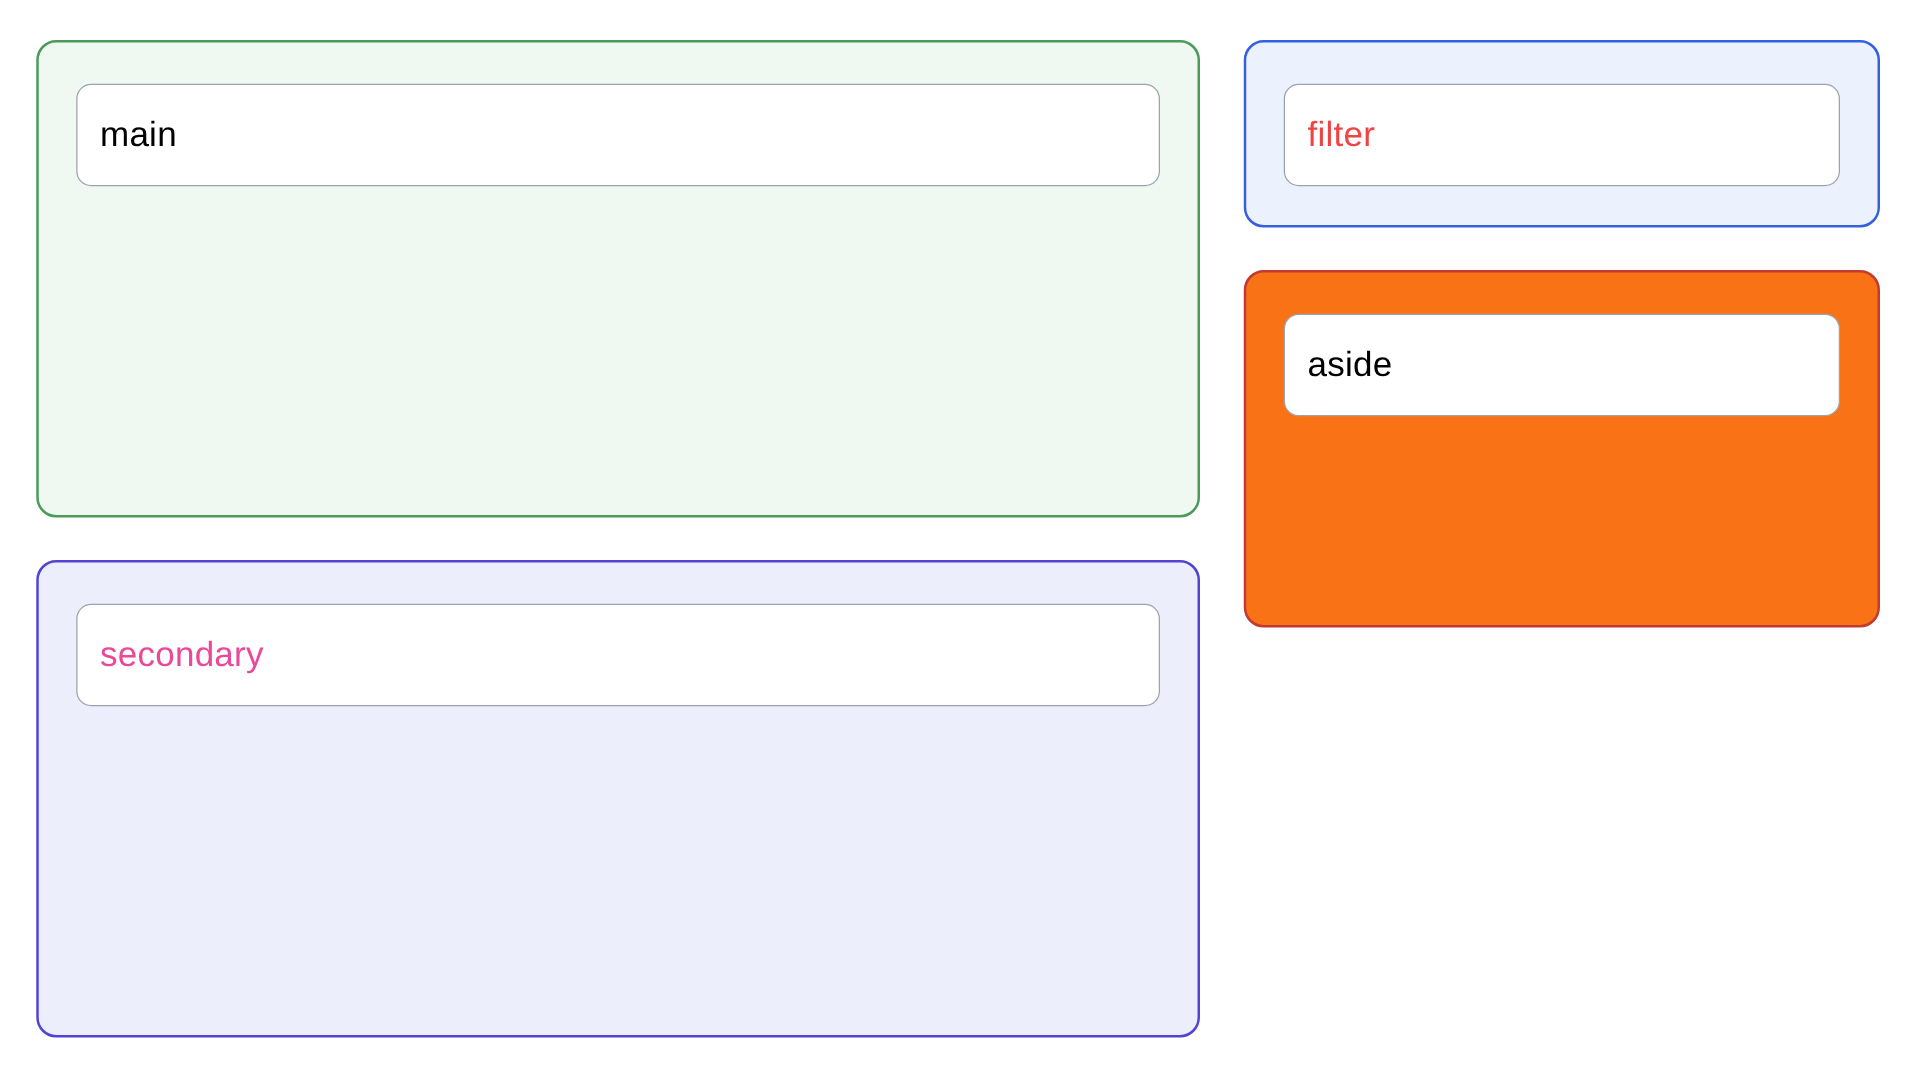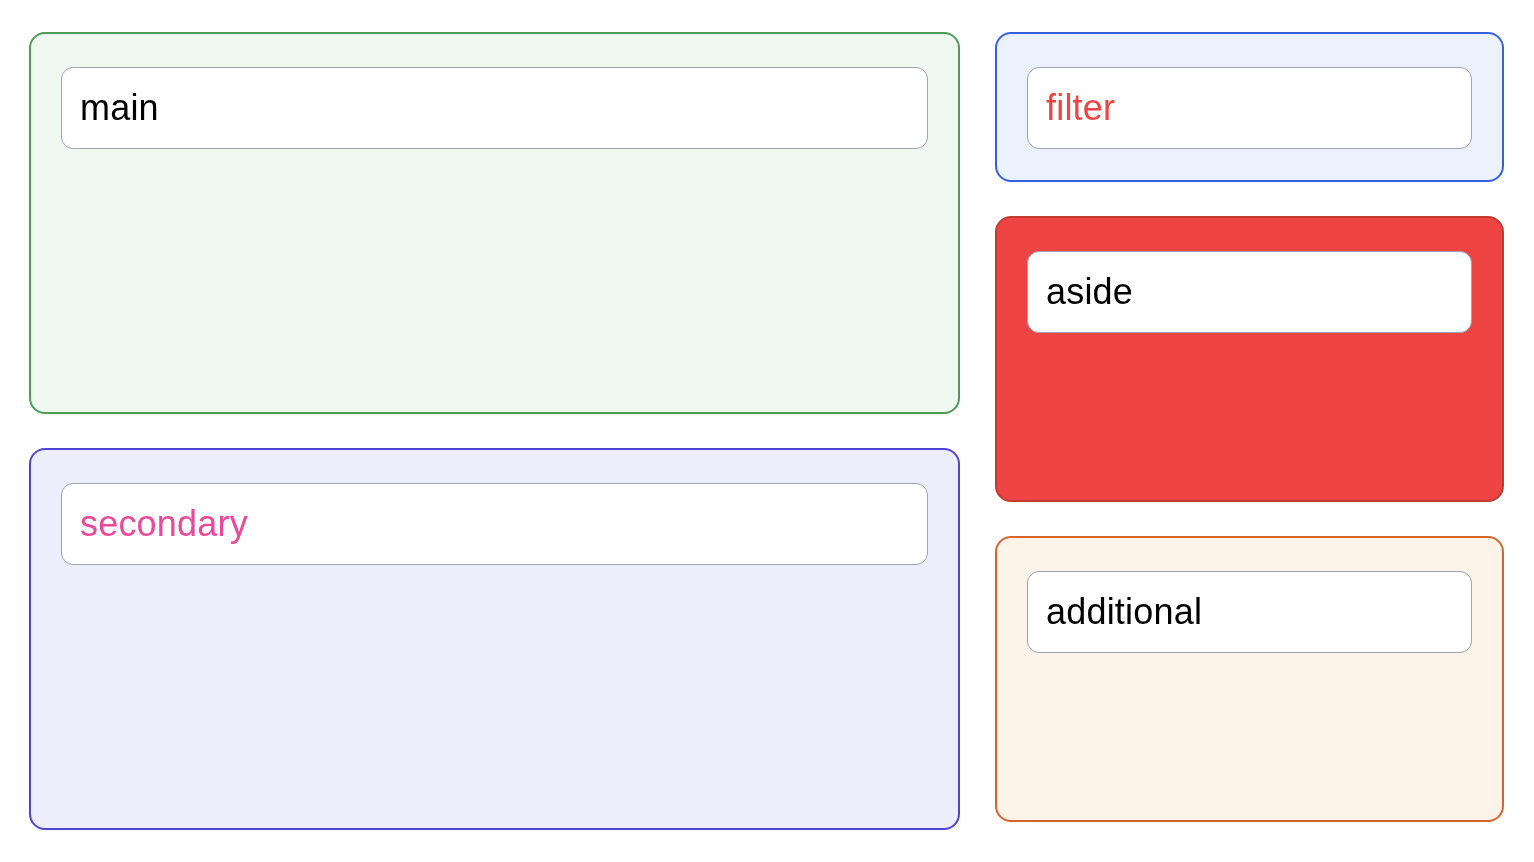--- a/index.html
+++ b/index.html
@@ -43,21 +43,21 @@
     height: 82px;
     width: 100%;
     background: #ffffff;            
     border: 1.5px solid #9ca3af;    
     border-radius: 12px;
     display: flex;
     align-items: center;
     padding: 0 18px;
   }
   .label-text {
-    font-size: 36px;
+    font-size: 28px;
     line-height: 1;
     color: #000000;
     letter-spacing: 0.2px;
   }
 </style>
 </head>
 <body>
 
 <div class="layout">
 
@@ -78,27 +78,22 @@
   </div>
 
   <div class="col col-right">
 
     <section class="panel panel-filter" data-bind-style="borderColor:panels.filter.border_color;backgroundColor:panels.filter.bg_color" style="border-color: rgb(53, 97, 225); background-color: rgb(235, 242, 253);">
       <div class="label-box" data-bind-style="borderColor:label_box.border_color;backgroundColor:label_box.bg_color" style="border-color: rgb(156, 163, 175); background-color: rgb(255, 255, 255);">
         <span class="label-text" data-bind="panels.filter.label" data-bind-style="color:label_box.text_color" style="color: #ef4444;">filter</span>
       </div>
     </section>
 
-    <section class="panel panel-aside" data-bind-style="borderColor:panels.aside.border_color;backgroundColor:panels.aside.bg_color" style="border-color: rgb(194, 59, 49); background-color: #ef4444;">
+    <section class="panel panel-aside" data-bind-style="borderColor:panels.aside.border_color;backgroundColor:panels.aside.bg_color" style="border-color: rgb(194, 59, 49); background-color: #f97316;">
       <div class="label-box" data-bind-style="borderColor:label_box.border_color;backgroundColor:label_box.bg_color" style="border-color: rgb(156, 163, 175); background-color: rgb(255, 255, 255);">
         <span class="label-text" data-bind="panels.aside.label" data-bind-style="color:label_box.text_color" style="color: rgb(0, 0, 0);">aside</span>
       </div>
     </section>
 
-    <section class="panel panel-additional" data-bind-style="borderColor:panels.additional.border_color;backgroundColor:panels.additional.bg_color" style="border-color: rgb(213, 101, 45); background-color: rgb(253, 244, 233);">
-      <div class="label-box" data-bind-style="borderColor:label_box.border_color;backgroundColor:label_box.bg_color" style="border-color: rgb(156, 163, 175); background-color: rgb(255, 255, 255);">
-        <span class="label-text" data-bind="panels.additional.label" data-bind-style="color:label_box.text_color" style="color: rgb(0, 0, 0);">additional</span>
-      </div>
-    </section>
 
   </div>
 
 </div>
 
 </body></html>

